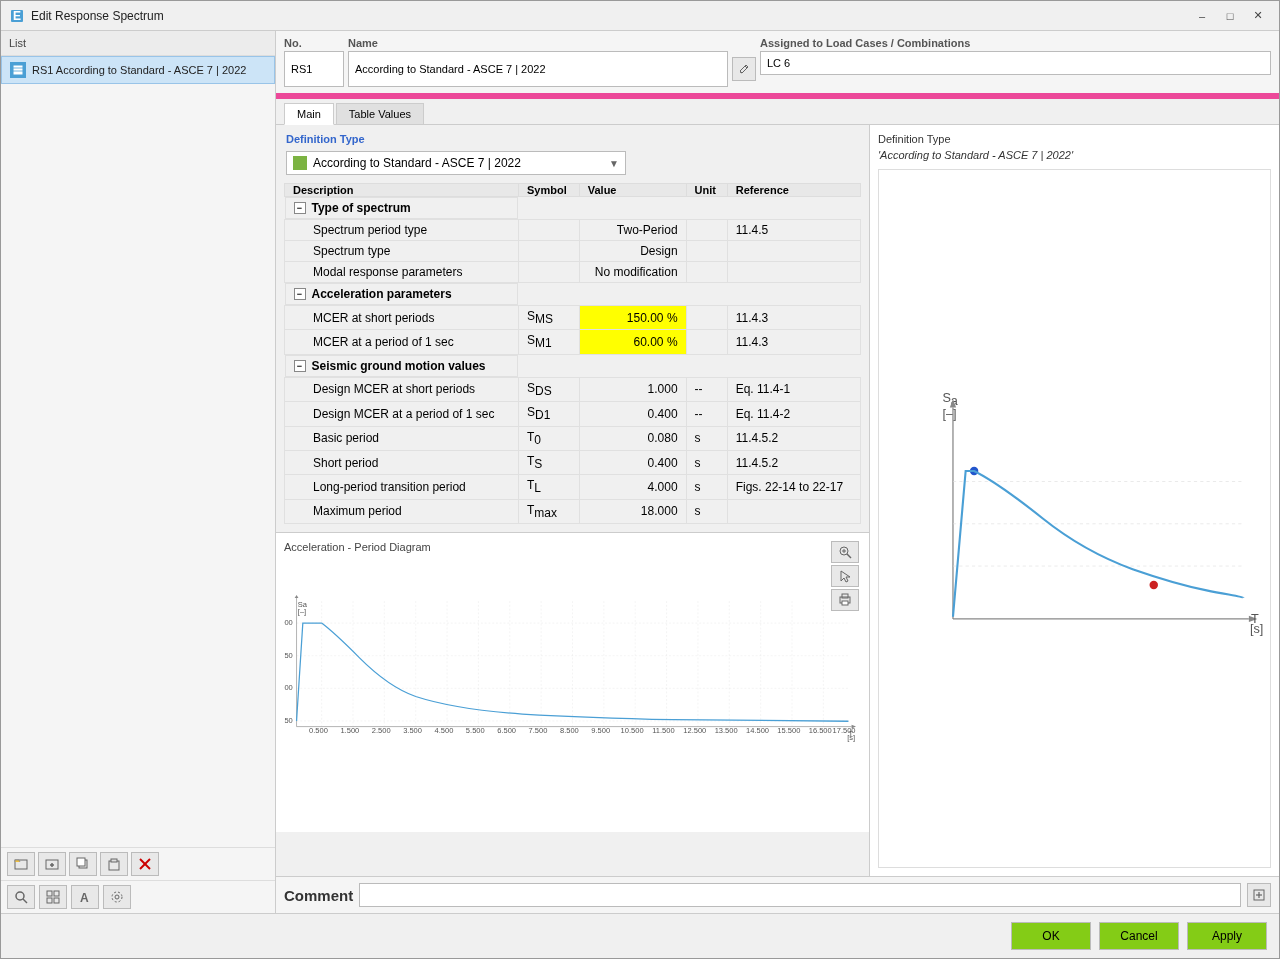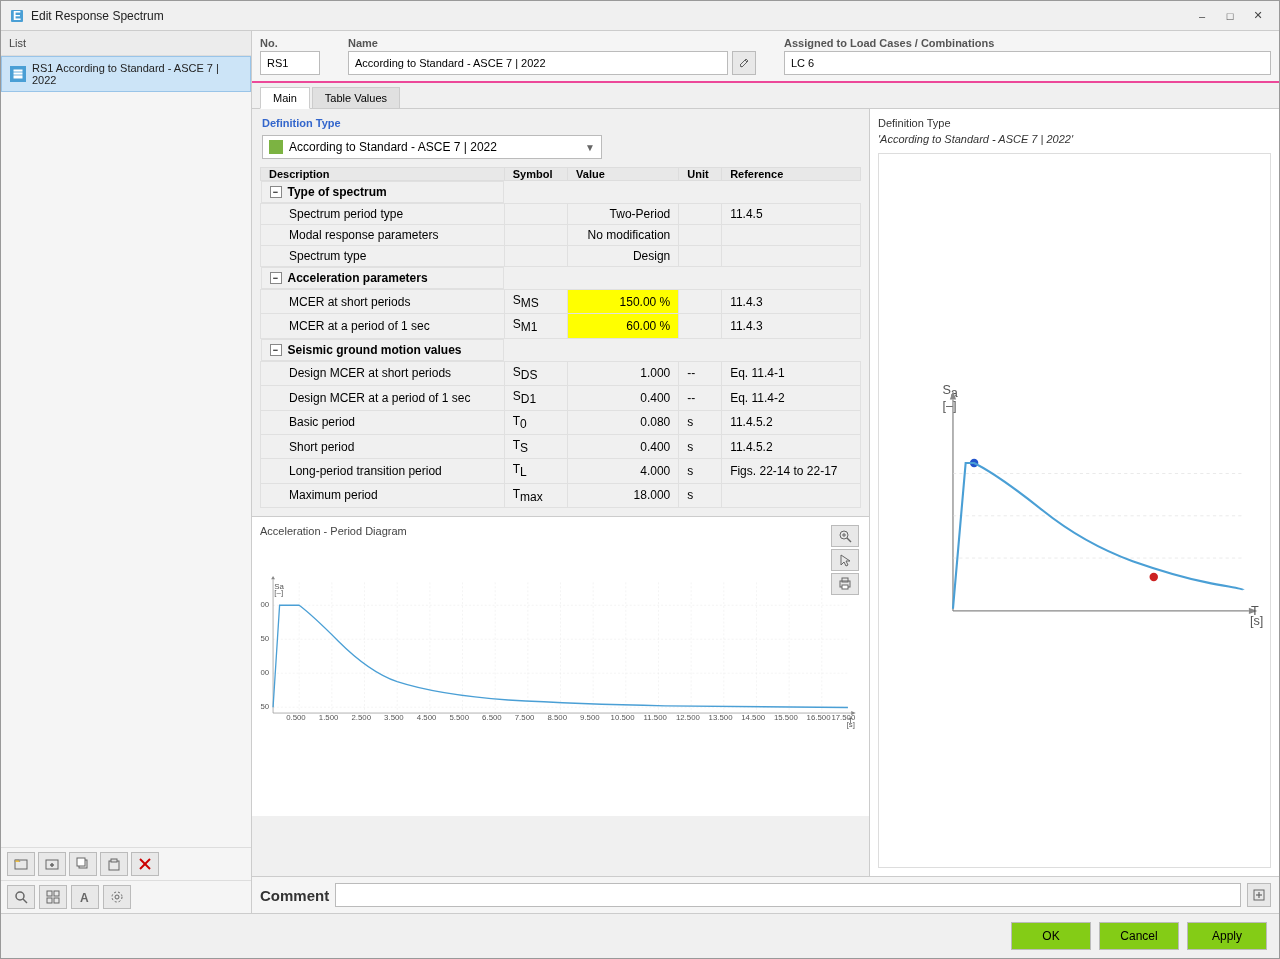--- a/index.html
+++ b/index.html
@@ -8,37 +8,37 @@
     .window { width: 1280px; height: 959px; background: #f0f0f0; border: 1px solid #999; display: flex; flex-direction: column; }
     .title-bar { background: #f0f0f0; height: 30px; display: flex; align-items: center; padding: 0 8px; border-bottom: 1px solid #ccc; user-select: none; }
     .title-bar-icon { width: 16px; height: 16px; margin-right: 6px; }
     .title-bar-title { flex: 1; font-size: 12px; color: #222; }
     .title-bar-controls { display: flex; gap: 2px; }
     .title-bar-btn { width: 26px; height: 20px; background: transparent; border: none; cursor: pointer; font-size: 11px; display: flex; align-items: center; justify-content: center; color: #444; }
 
     .main-content { display: flex; flex: 1; overflow: hidden; }
 
     
-    .left-panel { width: 251px; background: #f5f5f5; border-right: 1px solid #ccc; display: flex; flex-direction: column; }
+    .left-panel { width: 275px; background: #f5f5f5; border-right: 1px solid #ccc; display: flex; flex-direction: column; }
     .panel-header { padding: 6px 8px; font-size: 11px; color: #444; border-bottom: 1px solid #ddd; background: #ececec; }
     .list-item { display: flex; align-items: center; padding: 5px 8px; background: #cce4f7; border: 1px solid #99c4e8; cursor: pointer; }
     .list-item-icon { width: 16px; height: 16px; background: #4a9fd5; margin-right: 6px; display: flex; align-items: center; justify-content: center; flex-shrink: 0; }
     .list-item-label { font-size: 11px; color: #222; }
     .left-panel-spacer { flex: 1; }
     .left-panel-toolbar { display: flex; align-items: center; padding: 4px 6px; border-top: 1px solid #ddd; gap: 3px; }
     .toolbar-btn { width: 28px; height: 24px; background: #e8e8e8; border: 1px solid #bbb; cursor: pointer; display: flex; align-items: center; justify-content: center; font-size: 13px; color: #444; }
     .toolbar-btn.delete-red { color: #c00; }
     .search-row { display: flex; align-items: center; padding: 4px 6px; gap: 4px; border-top: 1px solid #ddd; }
 
     
     .right-panel { flex: 1; display: flex; flex-direction: column; overflow: hidden; }
-    .top-fields { display: flex; padding: 6px 8px; gap: 28px; align-items: flex-start; border-bottom: 2px solid #ec4899; background: #f5f5f5; }
+    .top-fields { display: flex; padding: 6px 8px; gap: 4px; align-items: flex-start; border-bottom: 6px solid #ec4899; background: #f5f5f5; }
     .field-group { display: flex; flex-direction: column; gap: 2px; }
     .field-label { font-size: 11px; color: #555; font-weight: 600; }
-    .field-input { height: 24px; border: 1px solid #bbb; padding: 2px 6px; font-size: 11px; background: white; min-width: 60px; }
+    .field-input { height: 36px; border: 1px solid #bbb; padding: 2px 6px; font-size: 11px; background: white; min-width: 60px; }
     .field-input-wide { min-width: 380px; }
     .name-row { display: flex; align-items: center; gap: 4px; }
     .edit-btn { width: 24px; height: 24px; border: 1px solid #bbb; background: #e8e8e8; cursor: pointer; display: flex; align-items: center; justify-content: center; font-size: 10px; }
     .assigned-group { flex: 1; }
     .assigned-value { height: 24px; border: 1px solid #bbb; padding: 2px 6px; font-size: 11px; background: white; min-width: 200px; display: flex; align-items: center; }
 
     
     .tabs-bar { display: flex; padding: 4px 8px 0; background: #f0f0f0; border-bottom: 1px solid #ccc; }
     .tab { padding: 4px 12px; border: 1px solid #ccc; border-bottom: none; background: #e0e0e0; cursor: pointer; font-size: 11px; margin-right: 2px; }
     .tab.active { background: white; border-bottom: 1px solid white; margin-bottom: -1px; }
@@ -254,30 +254,30 @@
                   </td>
                 </tr>
                 <tr>
                   <td class="indent">Spectrum period type</td>
                   <td></td>
                   <td class="value-cell">Two-Period</td>
                   <td></td>
                   <td>11.4.5</td>
                 </tr>
                 <tr>
+                  <td class="indent">Spectrum type</td>
+                  <td></td>
+                  <td class="value-cell">Design</td>
+                  <td></td>
+                  <td></td>
+                </tr>
+                <tr>
                   <td class="indent">Modal response parameters</td>
                   <td></td>
                   <td class="value-cell">No modification</td>
-                  <td></td>
-                  <td></td>
-                </tr>
-                <tr>
-                  <td class="indent">Spectrum type</td>
-                  <td></td>
-                  <td class="value-cell">Design</td>
                   <td></td>
                   <td></td>
                 </tr>
 
                 <tr class="section-row">
                   <td colspan="5">
                     <div style="display:flex;align-items:center;gap:6px">
                       <span class="collapse-btn">−</span>
                       <span>Acceleration parameters</span>
                     </div>

